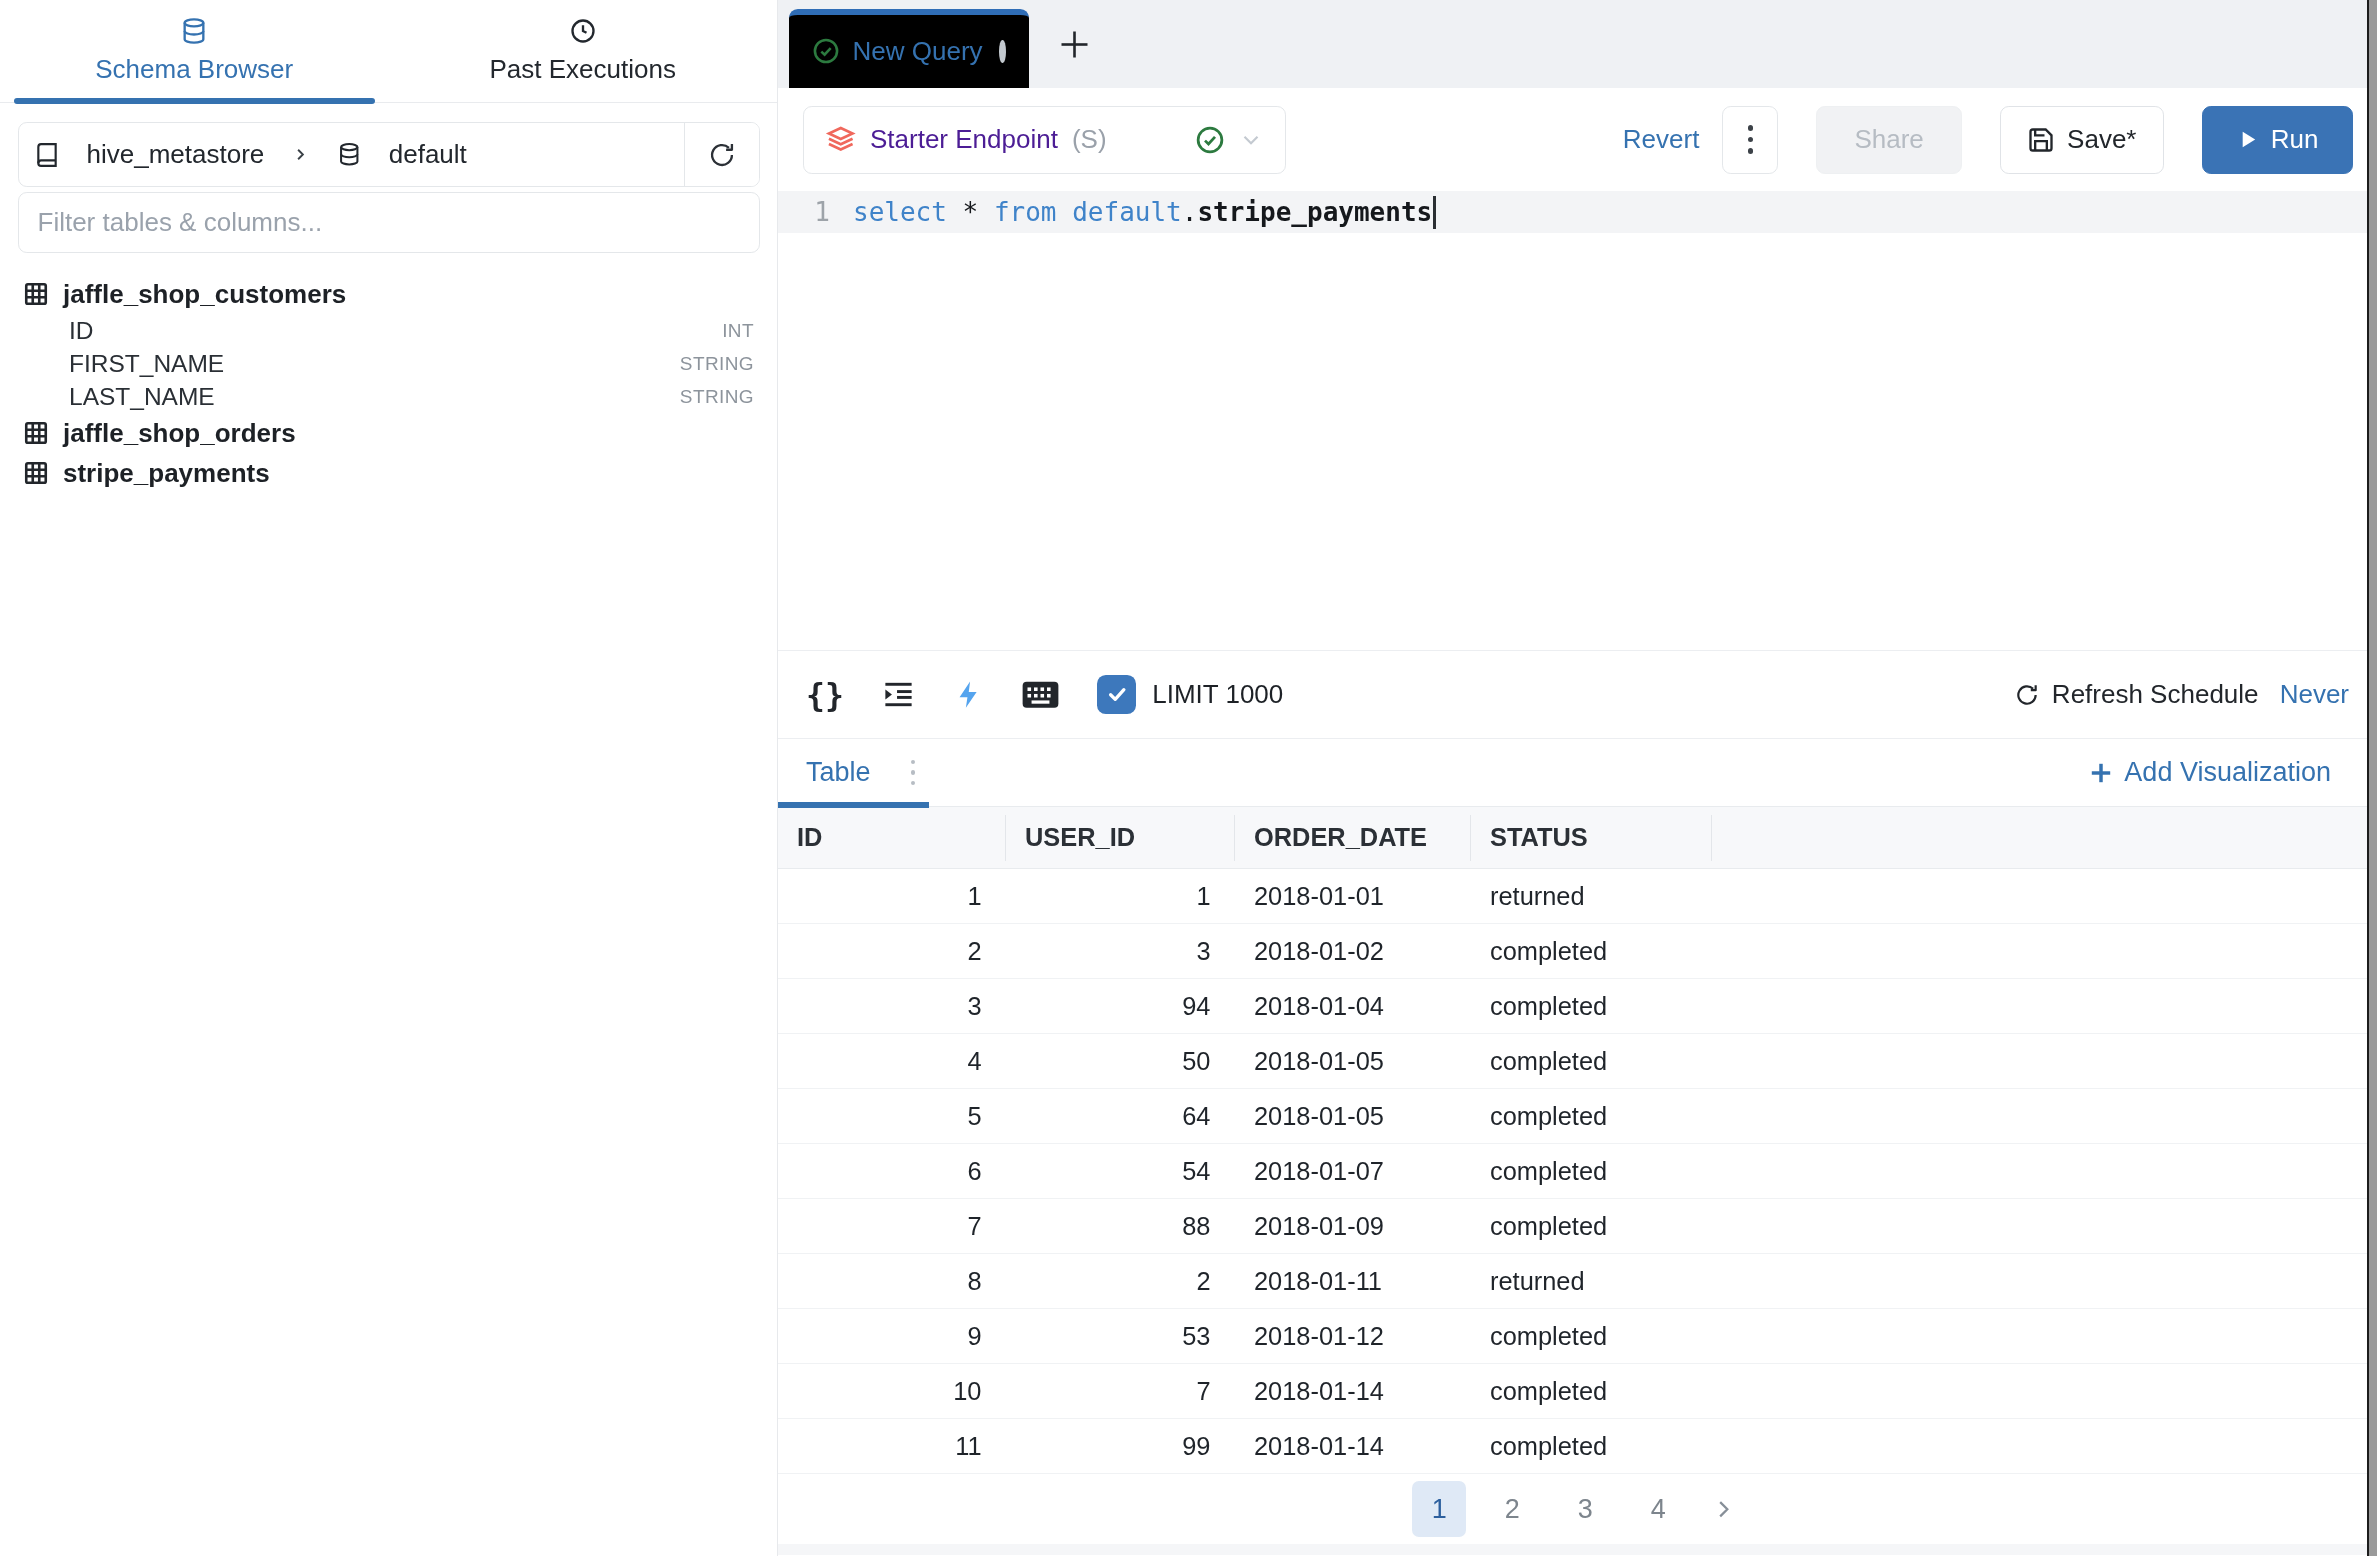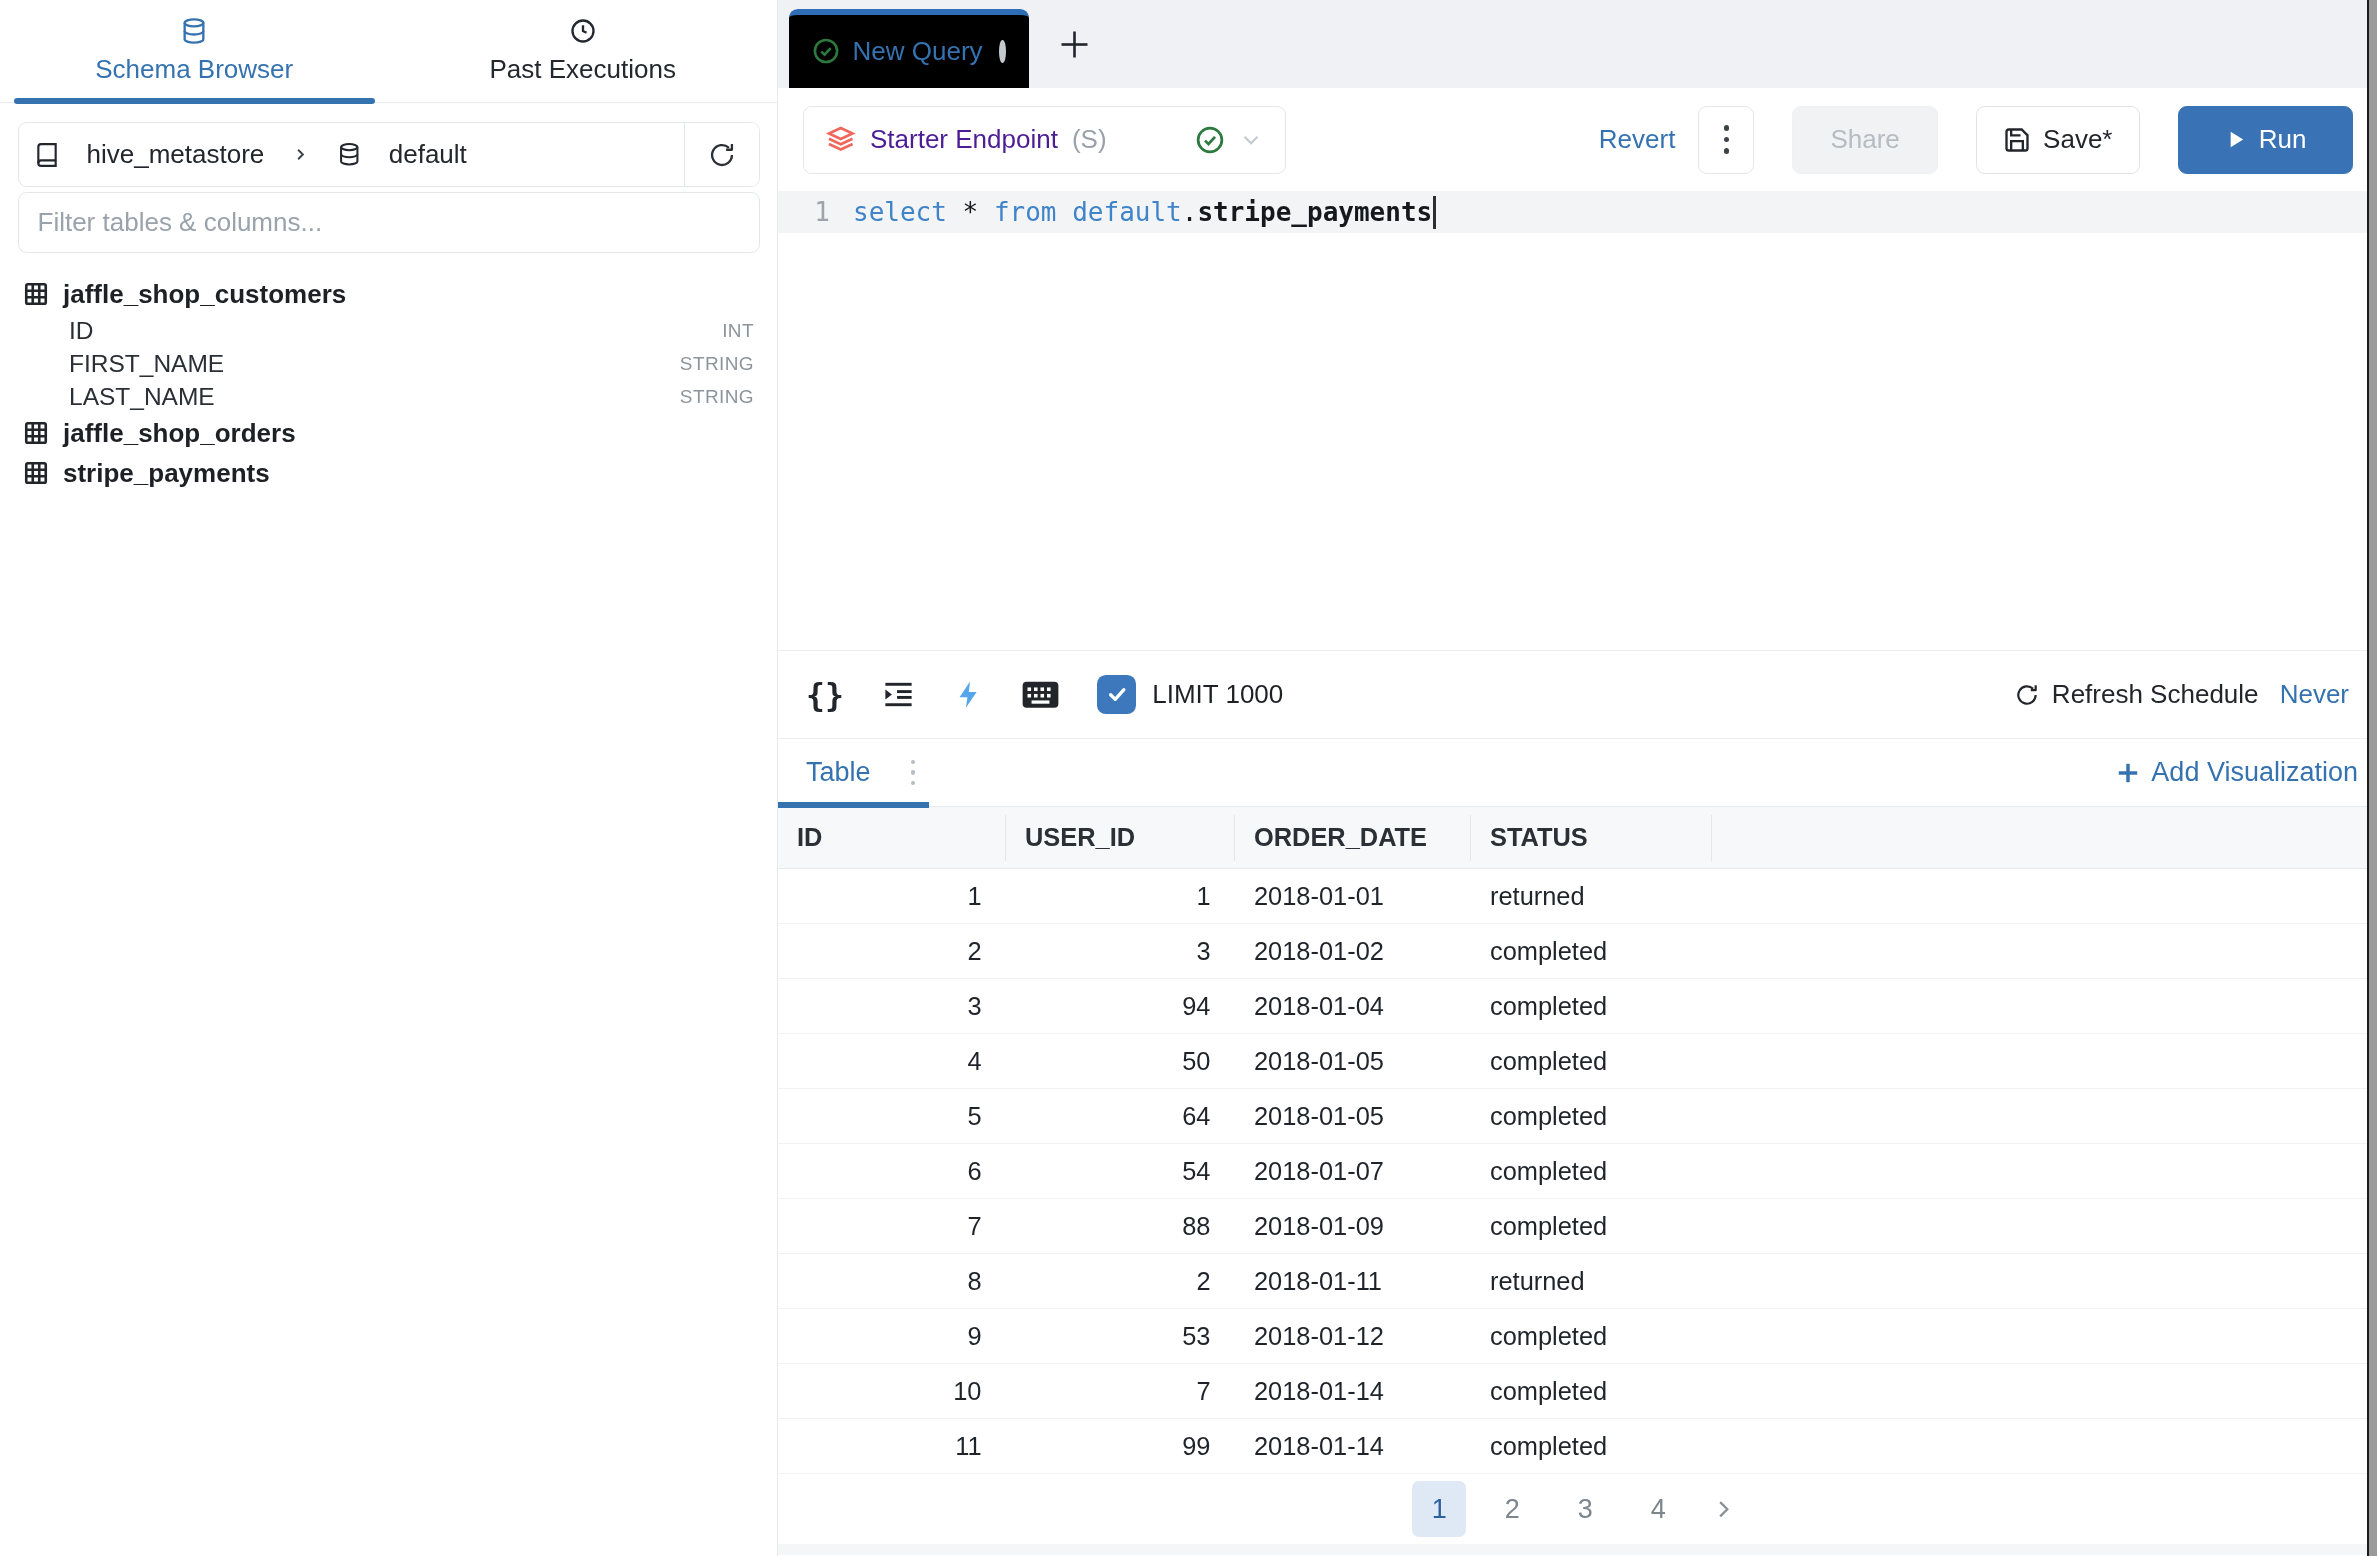--- a/index.html
+++ b/index.html
@@ -51,21 +51,21 @@
   .endpoint-status { margin-left: auto; display:flex; align-items:center; gap: 12.3px; }
   .spacer { flex: 1; }
   .revert-link { color: #3572b0; font-size: 26px; cursor: pointer; }
   .icon-btn-dots { width: 56px; height: 68px; border: 1.8px solid #e4e7ea; border-radius: 8.8px; display: flex; align-items: center; justify-content: center; cursor: pointer; background:#fff; }
   .dots-v { display:flex; flex-direction:column; gap:6.1px; }
   .dots-v i { width:5.3px; height:5.3px; border-radius:50%; background:#3c4248; }
   .dots-v.light i { background:#b7bdc4; width:4.4px; height:4.4px; gap:5.3px; }
   .btn { height: 68px; border-radius: 8.8px; font-size: 26px; display: flex; align-items: center; justify-content:center; gap: 12.3px; cursor: pointer; white-space: nowrap; margin-left: 15px; }
   .btn-share { padding: 0 37px; background: #f1f2f4; color: #b6bcc3; border: 1.8px solid #eef0f2; cursor: not-allowed; }
   .btn-save { padding: 0 26px; background: #fff; color: #22262b; border: 1.8px solid #e0e3e7; }
-  .btn-run { padding: 0 45px; background: #3a73b5; color: #fff; border: 1.8px solid #3a73b5; }
+  .btn-run { padding: 0 33px; background: #3a73b5; color: #fff; border: 1.8px solid #3a73b5; }
 
   .editor { height: 459px; flex: none; font-family: "DejaVu Sans Mono", monospace; position: relative; }
   .editor-line { height: 42px; background: #f3f4f6; display: flex; align-items: center; }
   .gutter { width: 75px; text-align: right; padding-right: 23px; color: #9da3a9; font-size: 26px; flex:none; }
   .code { font-size: 26px; white-space: pre; display:flex; align-items:center; }
   .tok-keyword { color: #3f83c9; }
   .tok-plain { color: #15181c; }
   .tok-strong { color: #15181c; font-weight: bold; }
   .caret { display: inline-block; width: 2.6px; height: 33px; background: #2b2f33; margin-left: 0.9px; }
 
@@ -75,21 +75,21 @@
   .limit-group { display: flex; align-items: center; gap: 15.8px; cursor: pointer; }
   .checkbox { width: 39px; height: 39px; border-radius: 8.8px; background: #3d78bc; display: flex; align-items: center; justify-content: center; }
   .limit-label { font-size: 26px; color: #1d2126; }
   .refresh-schedule { margin-left: auto; display: flex; align-items: center; gap: 12.3px; font-size: 26px; color: #22262b; }
   .never-link { color: #3572b0; margin-left: 8.8px; cursor: pointer; }
 
   .results-header { height: 68px; flex: none; border-top: 1.8px solid #eceef1; display: flex; align-items: center; padding-left: 28px; position: relative; }
   .table-tab { color: #3572b0; font-size: 27px; cursor: pointer; }
   .table-tab-underline { position: absolute; left: 0; bottom: -1.8px; width: 151px; height: 6.1px; background: #3572b0; z-index: 2; }
   .table-menu { margin-left: 40px; cursor: pointer; }
-  .add-viz { margin-left: auto; margin-right: 19px; display: flex; align-items: center; gap: 10.5px; color: #3572b0; font-size: 27px; cursor: pointer; }
+  .add-viz { margin-left: auto; margin-right: 46px; display: flex; align-items: center; gap: 10.5px; color: #3572b0; font-size: 27px; cursor: pointer; }
 
   .grid-header { height: 63px; flex: none; display: flex; align-items: center; background: #f7f8fa; border-top: 1.8px solid #e8ebee; border-bottom: 1.8px solid #e8ebee; font-size: 25.4px; font-weight: 600; color: #2b3036; }
   .hcell { height: 46px; display: flex; align-items: center; padding-left: 19px; border-right: 1.8px solid #e3e6ea; }
   .results-body { flex: none; }
   .grid-row { display: flex; height: 55px; border-bottom: 1.8px solid #f0f2f4; font-size: 25.4px; color: #1f242a; align-items: center; }
   .cell { padding-left: 19px; }
   .cell.num { text-align: right; padding-left: 0; padding-right: 24.5px; }
   .c0 { width: 228px; flex:none; } .c1 { width: 229px; flex:none; } .c2 { width: 236px; flex:none; } .c3 { width: 241px; flex:none; } .c4 { flex: 1; border-right:none; }
 
   .pagination { height: 70px; flex: none; display: flex; align-items: center; justify-content: center; gap: 19px; font-size: 27px; color: #7d858d; }

